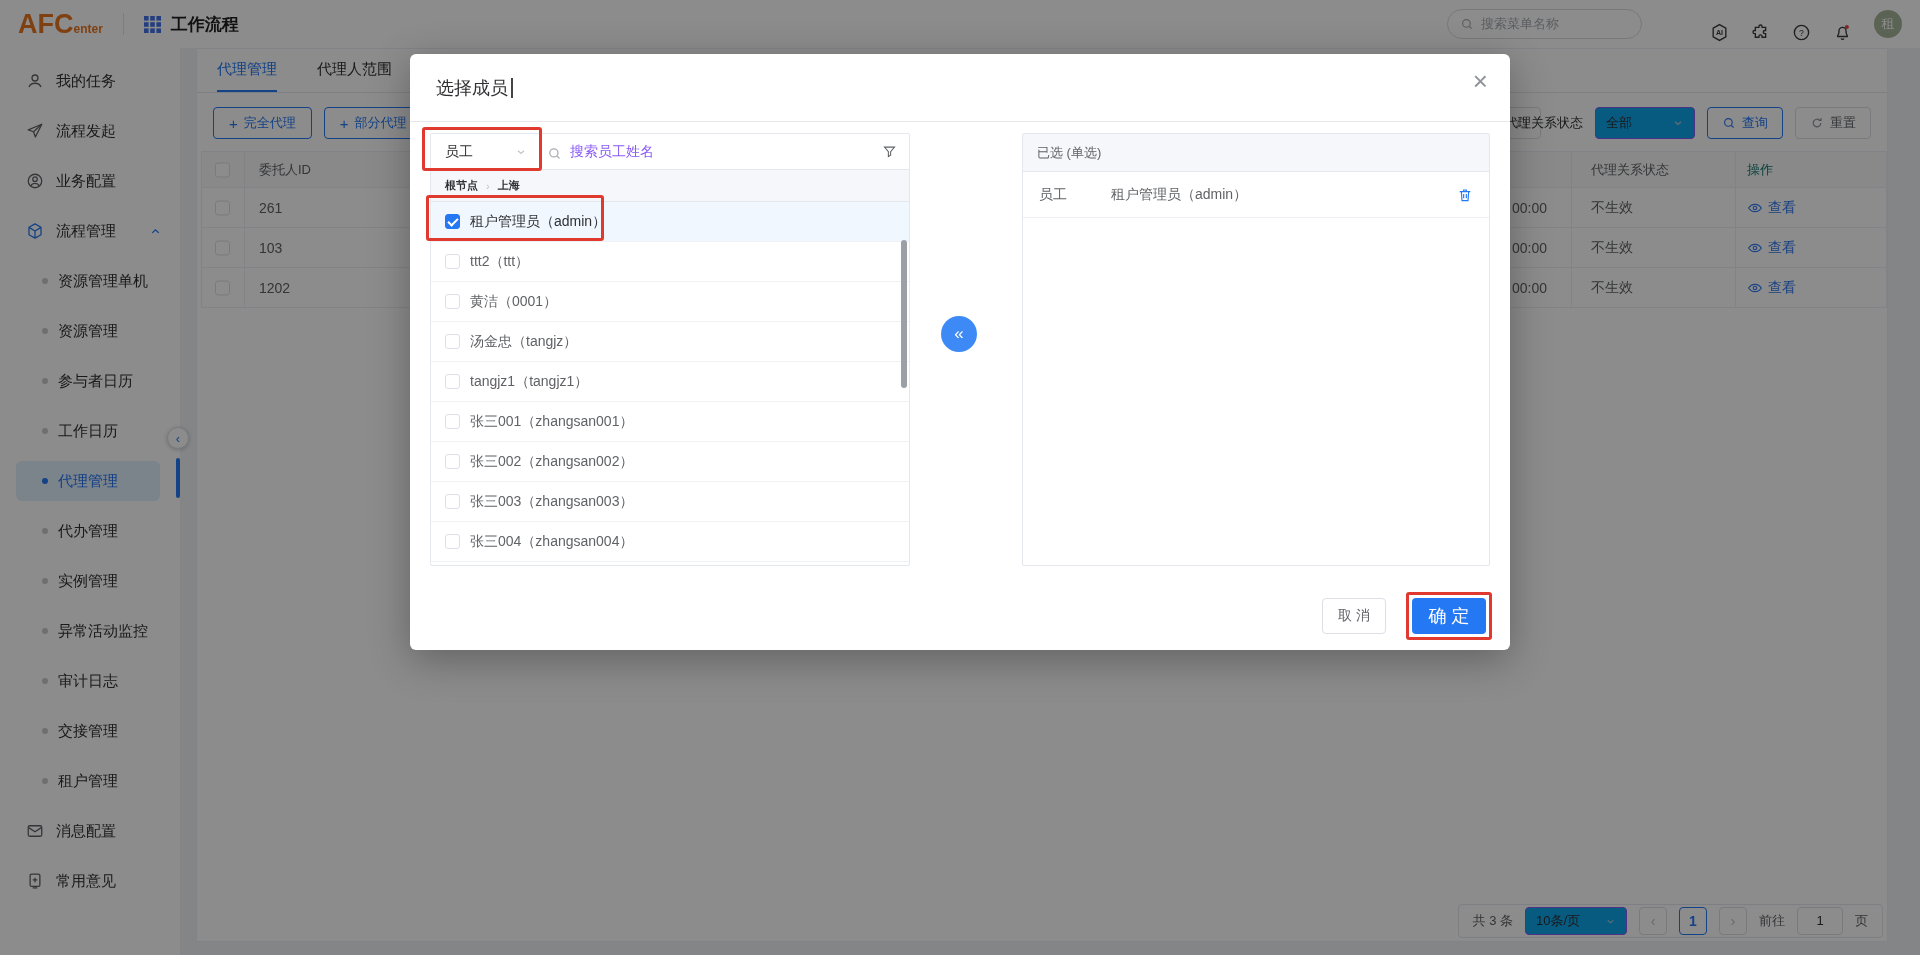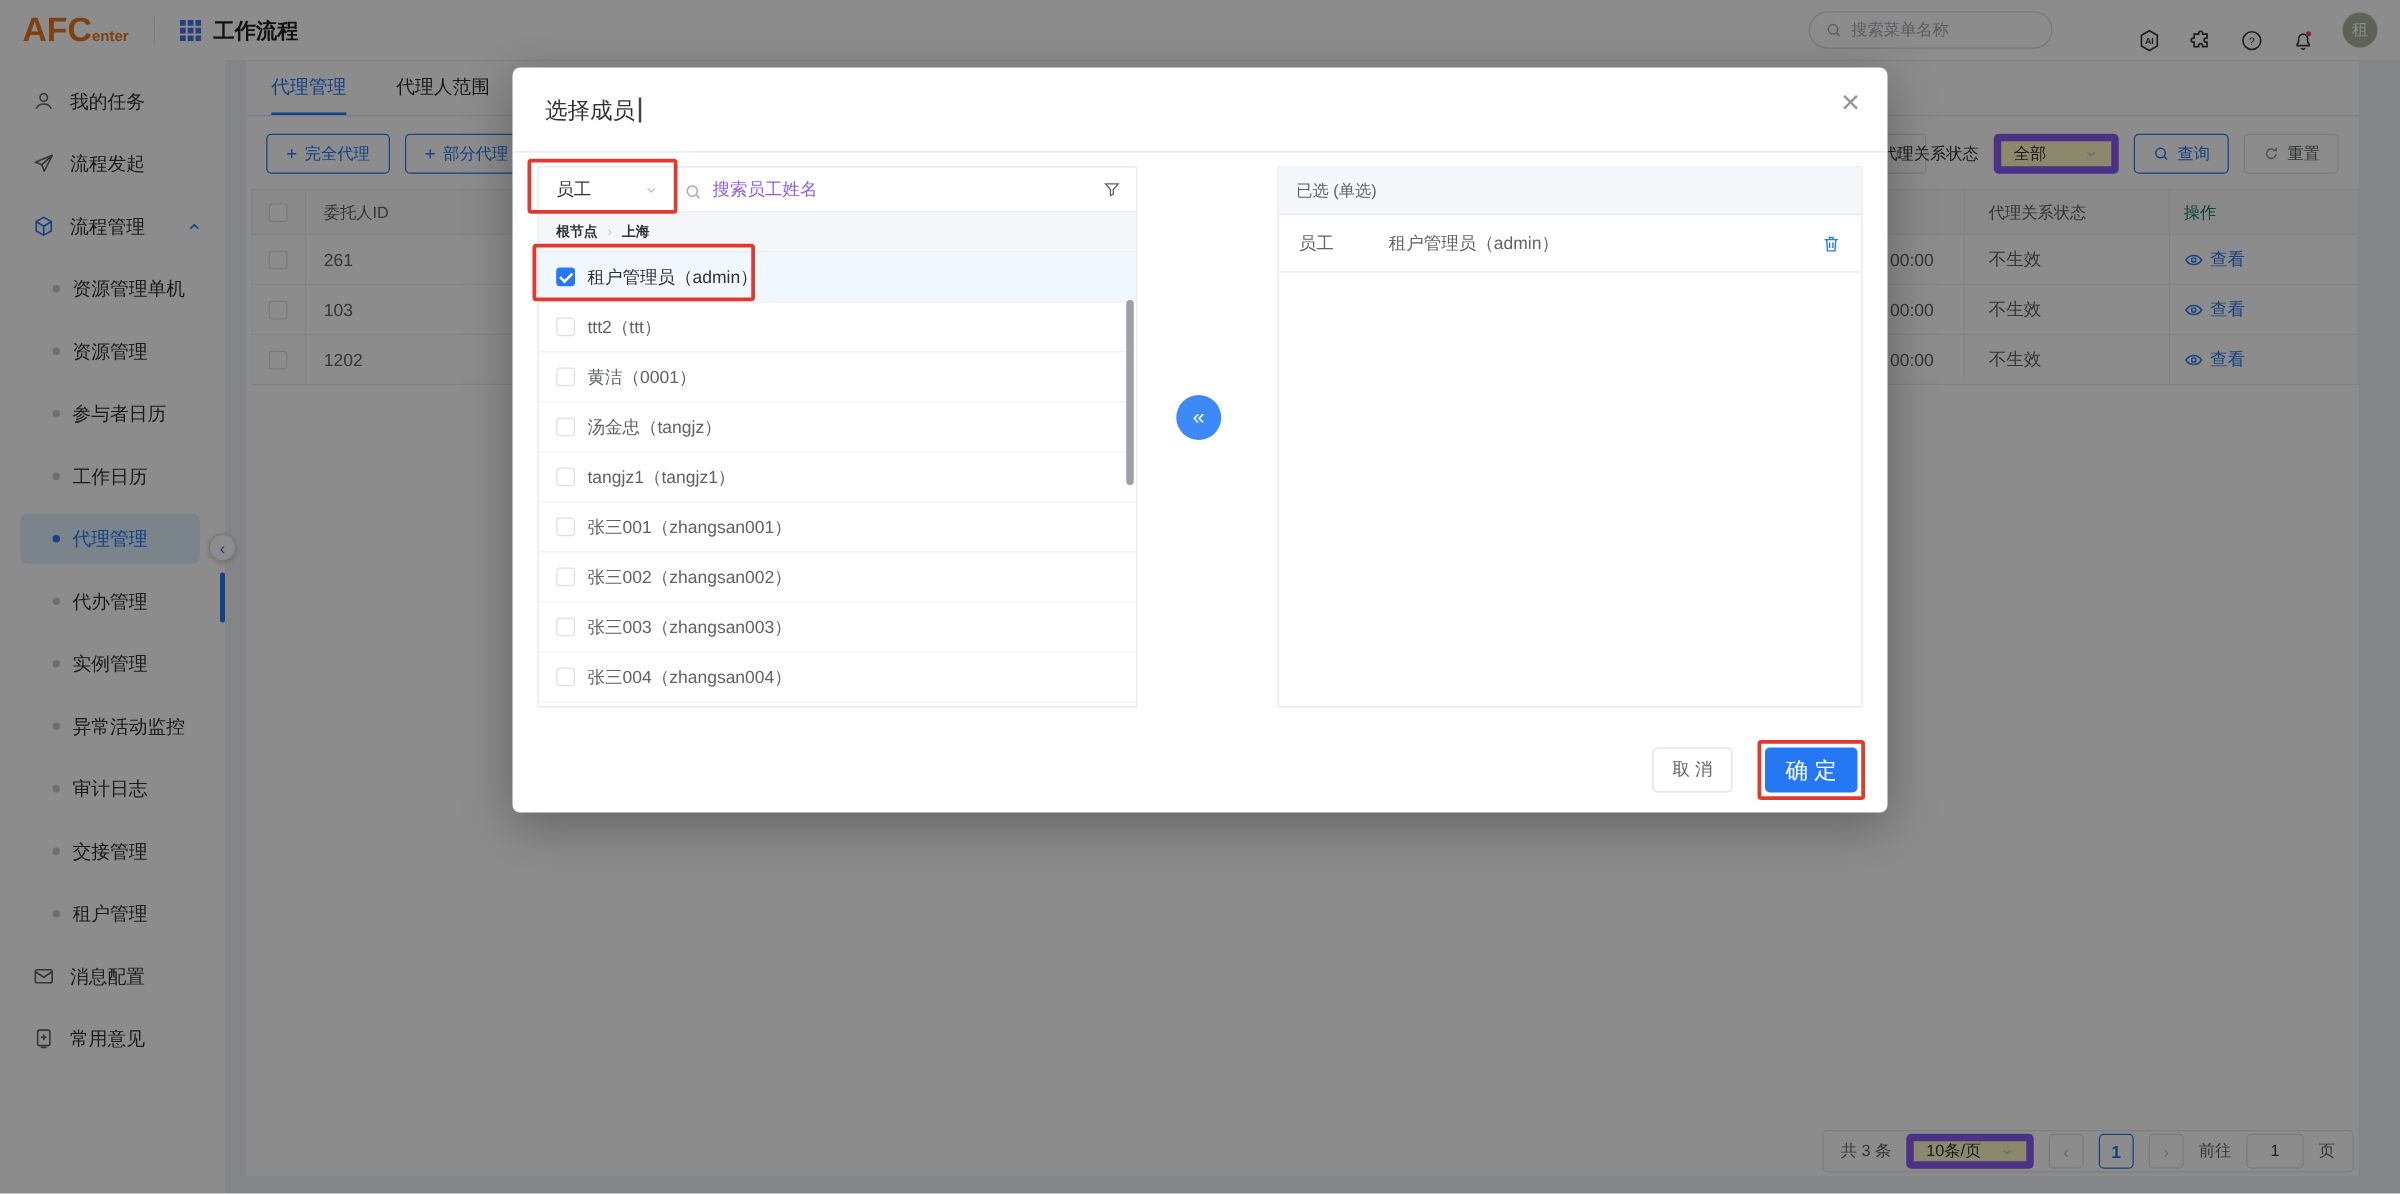--- a/index.html
+++ b/index.html
@@ -37,21 +37,21 @@
   .main{position:absolute;left:180px;top:48px;right:0;bottom:0;background:#f0f2f5;}
   .card{position:absolute;left:16px;top:0;width:1692px;height:894px;background:#fff;border:1px solid #ebeef5;}
   .tabs{height:44px;border-bottom:1px solid #e4e7ed;display:flex;gap:40px;padding-left:20px;}
   .tab{display:flex;align-items:center;font-size:15px;color:#303133;border-bottom:2px solid transparent;cursor:pointer;}
   .tab.active{color:#2578f4;border-bottom-color:#2578f4;}
   .toolbar-left{position:absolute;top:58px;left:16px;display:flex;gap:12px;}
   .btn-outline-blue{height:32px;padding:0 15px;border:1px solid #2578f4;color:#2578f4;background:#fff;border-radius:4px;font-size:13px;display:flex;align-items:center;gap:6px;cursor:pointer;}
   .plus{font-size:15px;line-height:1;}
   .hidden-search{position:absolute;top:58px;left:1144px;width:200px;height:32px;border:1px solid #dcdfe6;border-radius:4px;background:#fff;display:flex;align-items:center;justify-content:flex-end;padding-right:10px;color:#a8abb2;cursor:text;}
   .toolbar-right{position:absolute;top:58px;right:16px;display:flex;align-items:center;gap:12px;font-size:13px;color:#303133;}
-  .select{height:32px;border:6px solid #8b5cf6;border-radius:4px;background:#fef9c3;display:flex;align-items:center;justify-content:space-between;padding:0 10px;font-size:13px;color:#303133;cursor:pointer;}
+  .select{height:32px;border:1px solid #8b5cf6;border-radius:4px;background:#0ea5e9;display:flex;align-items:center;justify-content:space-between;padding:0 10px;font-size:13px;color:#303133;cursor:pointer;}
   .sel-status{width:100px;}
   .btn-query{height:32px;padding:0 14px;border:1px solid #2578f4;color:#2578f4;background:#fff;border-radius:4px;font-size:13px;display:flex;align-items:center;gap:6px;cursor:pointer;}
   .btn-reset{height:32px;padding:0 14px;border:1px solid #dcdfe6;color:#606266;background:#fff;border-radius:4px;font-size:13px;display:flex;align-items:center;gap:6px;cursor:pointer;}
 
   .table{position:absolute;top:102px;left:4px;width:1686px;border:1px solid #ebeef5;border-bottom:none;}
   .t-head{height:36px;background:#fafafa;position:relative;border-bottom:1px solid #ebeef5;font-size:13px;color:#606266;}
   .t-row{height:40px;position:relative;border-bottom:1px solid #ebeef5;font-size:14px;color:#606266;background:#fff;}
   .cell{position:absolute;top:50%;transform:translateY(-50%);white-space:nowrap;}
   .c-cb{left:13px;}
   .c-id{left:57px;}
@@ -180,20 +180,30 @@
           <span>我的任务</span>
         </div>
         <div class="side-item top">
           <span class="s-icon">
             <svg width="18" height="18" viewBox="0 0 24 24" fill="none" stroke="currentColor" stroke-width="1.7" stroke-linejoin="round">
               <path d="M21 3L3 10.5l7 2.5 2.5 7z"></path>
               <path d="M21 3L10 13"></path>
             </svg>
           </span>
           <span>流程发起</span>
+        </div>
+        <div class="side-item top">
+          <span class="s-icon">
+            <svg width="18" height="18" viewBox="0 0 24 24" fill="none" stroke="currentColor" stroke-width="1.7">
+              <circle cx="12" cy="12" r="9"></circle>
+              <circle cx="12" cy="9.5" r="3"></circle>
+              <path d="M6.2 19c1.4-2.8 3.4-3.8 5.8-3.8s4.4 1 5.8 3.8"></path>
+            </svg>
+          </span>
+          <span>业务配置</span>
         </div>
         <div class="side-item top">
           <span class="s-icon blue">
             <svg width="18" height="18" viewBox="0 0 24 24" fill="none" stroke="currentColor" stroke-width="1.7" stroke-linejoin="round">
               <path d="M12 2.5l8 4.5v10l-8 4.5-8-4.5V7z"></path>
               <path d="M12 12L4 7.2M12 12l8-4.8M12 12v9.2"></path>
             </svg>
           </span>
           <span>流程管理</span>
           <span class="s-caret">

